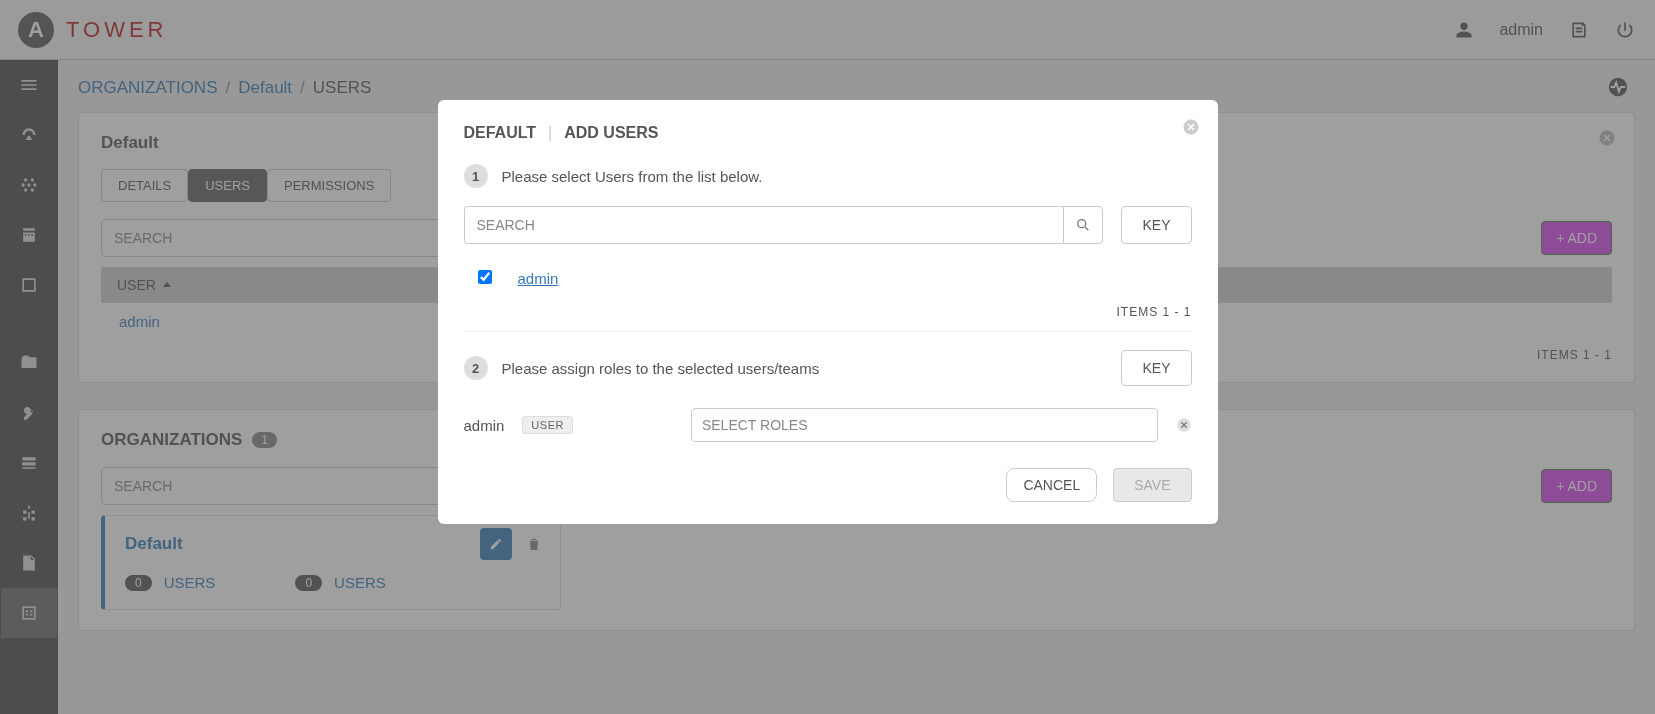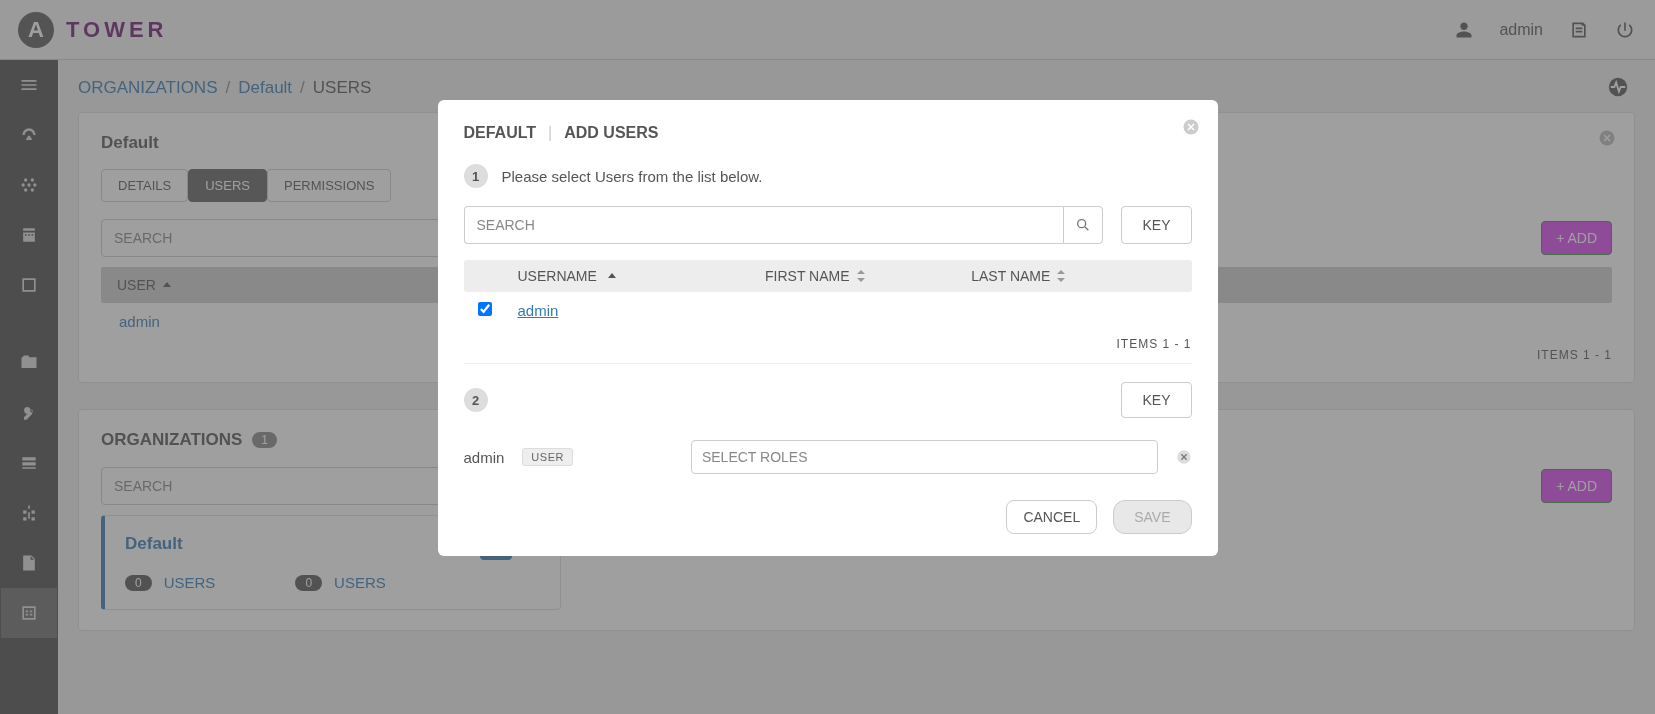--- a/index.html
+++ b/index.html
@@ -30,22 +30,22 @@
     border-radius: 50%;
     display: flex; align-items: center; justify-content: center;
     color: #fff;
     font-weight: 600;
     font-size: 22px;
     margin-right: 12px;
   }
   .brand {
     font-size: 22px;
     letter-spacing: 4px;
-    color: #701a75;
-    font-weight: 700;
+    color: #b91c1c;
+    font-weight: 400;
   }
   .topbar-right {
     position: absolute;
     right: 20px;
     display: flex;
     align-items: center;
     gap: 26px;
     color: #555;
   }
   .topbar-right .username { font-size: 16px; }
@@ -308,21 +308,21 @@
   }
   .remove-x { color:#888; cursor:pointer; }
   .modal-actions {
     display:flex; justify-content:flex-end; gap:16px;
   }
   .btn-cancel {
     border:1px solid #ccc; background:#fff; border-radius:8px;
     padding:8px 16px; font-size:14px; color:#555; cursor:pointer;margin-left:28px;
   }
   .btn-save {
-    border:1px solid #ccc; background:#e8e8e8; border-radius:12px;
+    border:1px solid #ccc; background:#e8e8e8; border-radius:4px;
     padding:8px 20px; font-size:14px; color:#aaa; cursor:default;
   }
   input[type="text"]::placeholder { color:#888; }
 
   svg { display:block; }
 </style>
 </head>
 <body>
 
 <div class="topbar">
@@ -536,62 +536,36 @@
         <div class="modal-search-btn">
           <svg width="16" height="16" viewBox="0 0 24 24" fill="none" stroke="#777" stroke-width="2">
               <circle cx="10" cy="10" r="6"></circle>
               <path d="M15 15l5 5"></path>
             </svg>
         </div>
       </div>
       <button class="key-btn">KEY</button>
     </div>
 
-    <div class="modal-table-header">
-      <div class="col-check"></div>
-      <div class="col-user">
-        <span>USERNAME</span>
-        <span class="sort-caret icon">
-          <svg width="10" height="10" viewBox="0 0 10 10" fill="#555">
-              <path d="M5 2l4 5H1z"></path>
-            </svg>
-        </span>
-      </div>
-      <div class="col-first">
-        <span>FIRST NAME</span>
-        <span class="icon">
-          <svg width="10" height="12" viewBox="0 0 10 12" fill="#999">
-              <path d="M5 0l4 4H1zM5 12L1 8h8z"></path>
-            </svg>
-        </span>
-      </div>
-      <div class="col-last">
-        <span>LAST NAME</span>
-        <span class="icon">
-          <svg width="10" height="12" viewBox="0 0 10 12" fill="#999">
-              <path d="M5 0l4 4H1zM5 12L1 8h8z"></path>
-            </svg>
-        </span>
-      </div>
-    </div>
     <div class="modal-table-row">
       <div class="col-check">
         <input type="checkbox" class="checkbox" checked="" style="">
       </div>
       <div class="col-user"><a href="#">admin</a></div>
       <div class="col-first"></div>
       <div class="col-last"></div>
     </div>
     <div class="items-count">ITEMS  1 - 1</div>
 
     <hr class="modal-divider">
 
     <div class="step2-row">
       <div style="display:flex;align-items:center;gap:14px">
         <div class="step-num">2</div>
+        <div class="step-text">Please assign roles to the selected users/teams</div>
       </div>
       <button class="key-btn" style="height:36px">KEY</button>
     </div>
 
     <div class="assign-row">
       <span class="assign-name">admin</span>
       <span class="role-pill">USER</span>
       <input type="text" class="select-roles" placeholder="SELECT ROLES" style="">
       <span class="remove-x icon">
         <svg width="16" height="16" viewBox="0 0 24 24" fill="#888">

